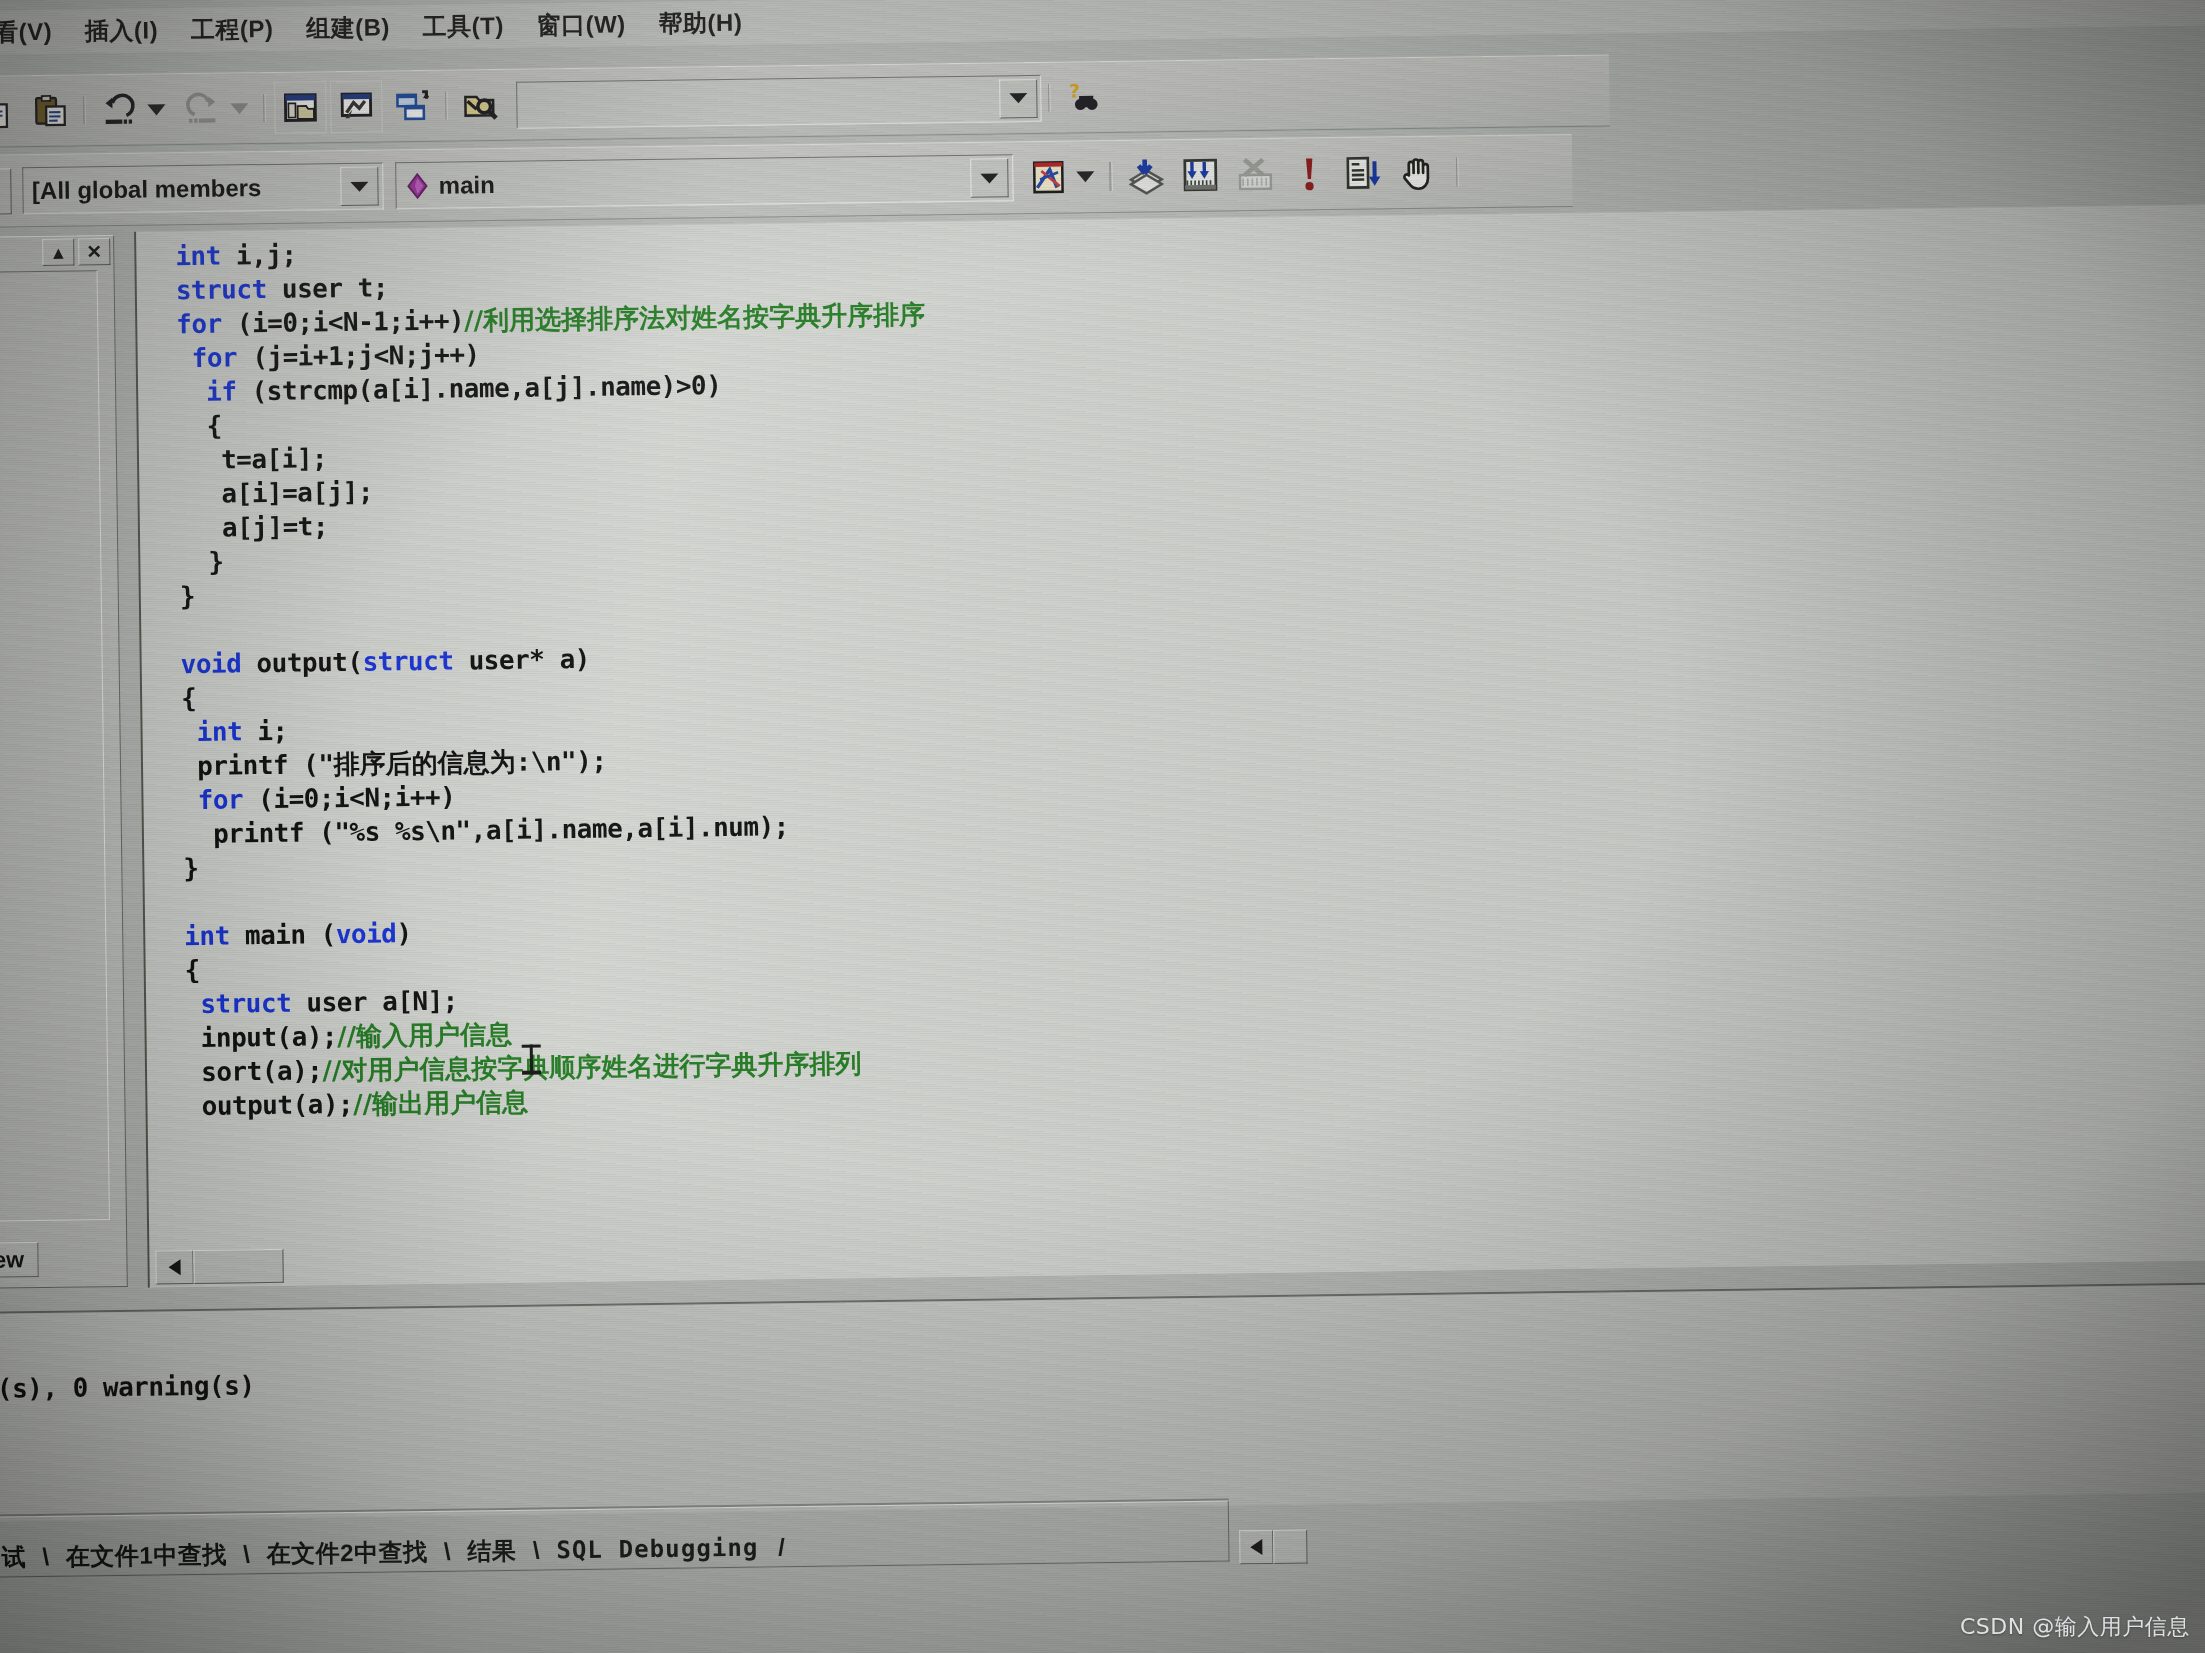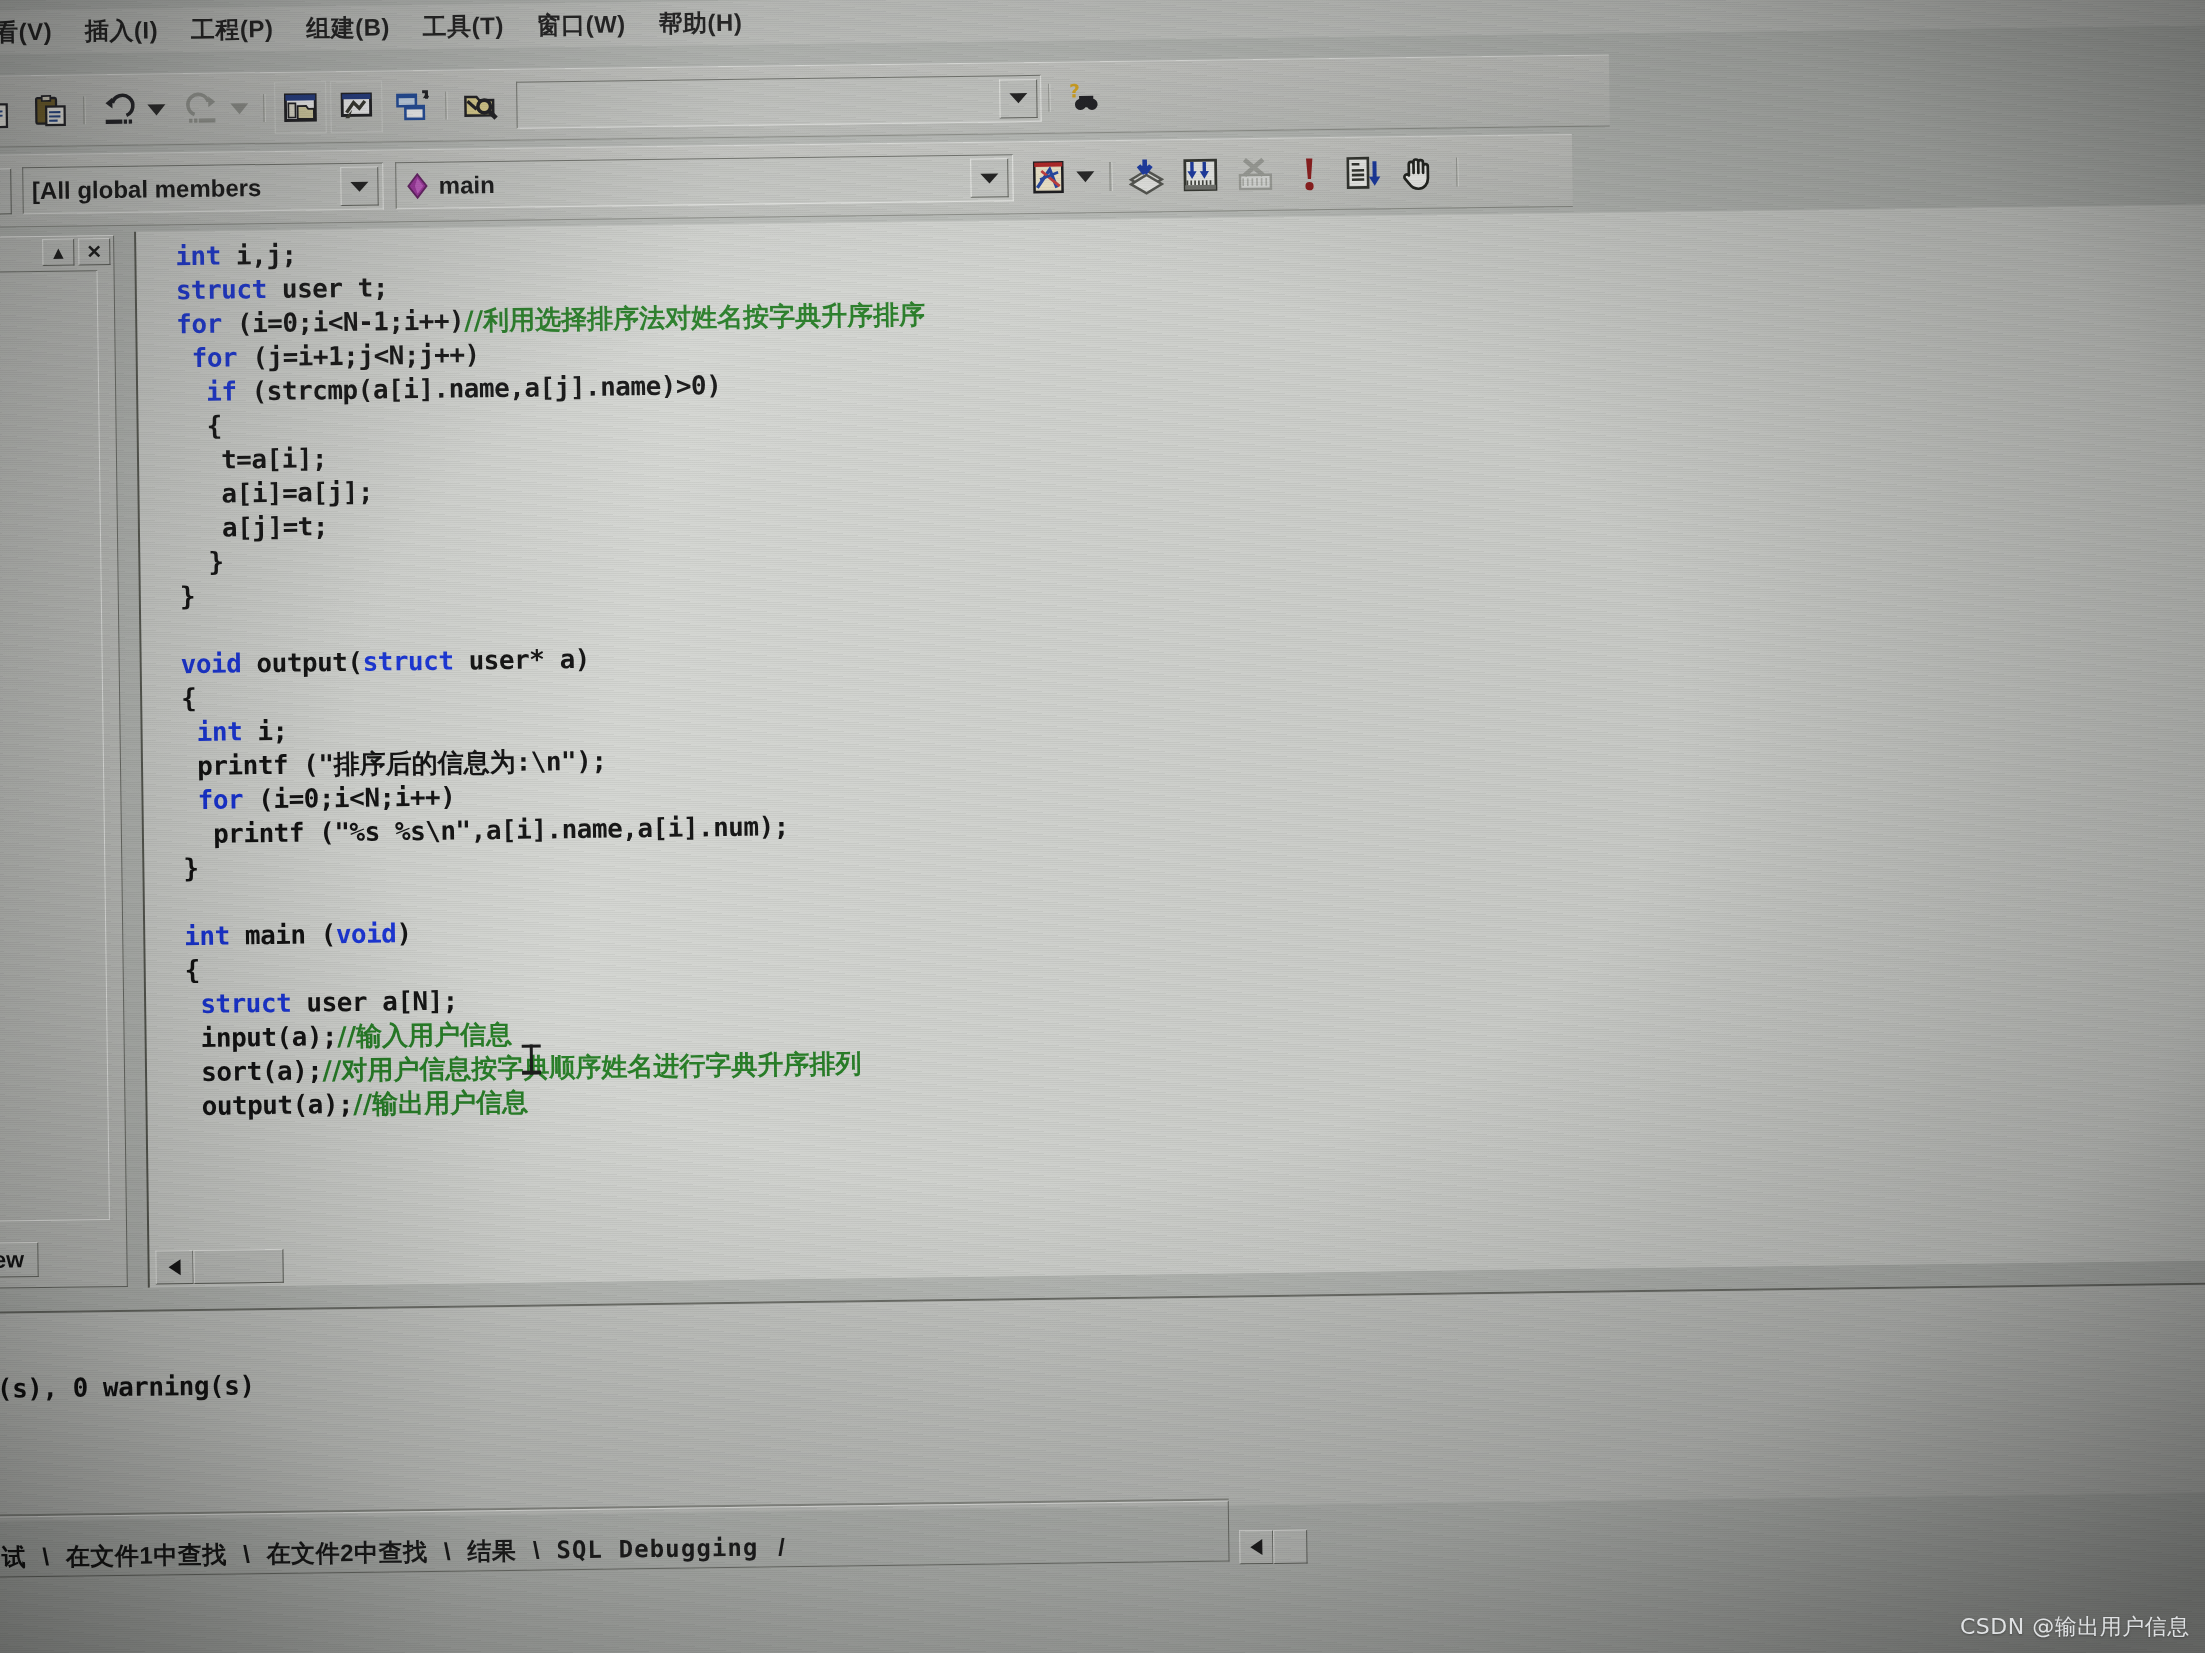--- a/index.html
+++ b/index.html
@@ -493,15 +493,15 @@
           <i></i>
         </div>
     <div class="sb-btn" style="border-color:#f2f3f0 #5d5f59 #5d5f59 #f2f3f0;"></div>
   </div>
 
   <div id="moire"></div>
   <div id="glare"></div>
  </div>
 
  <div id="vignette"></div>
- <div id="watermark">CSDN @输出用户信息</div>
+ <div id="watermark">CSDN @输入用户信息</div>
 </div>
 
 
 </body></html>

